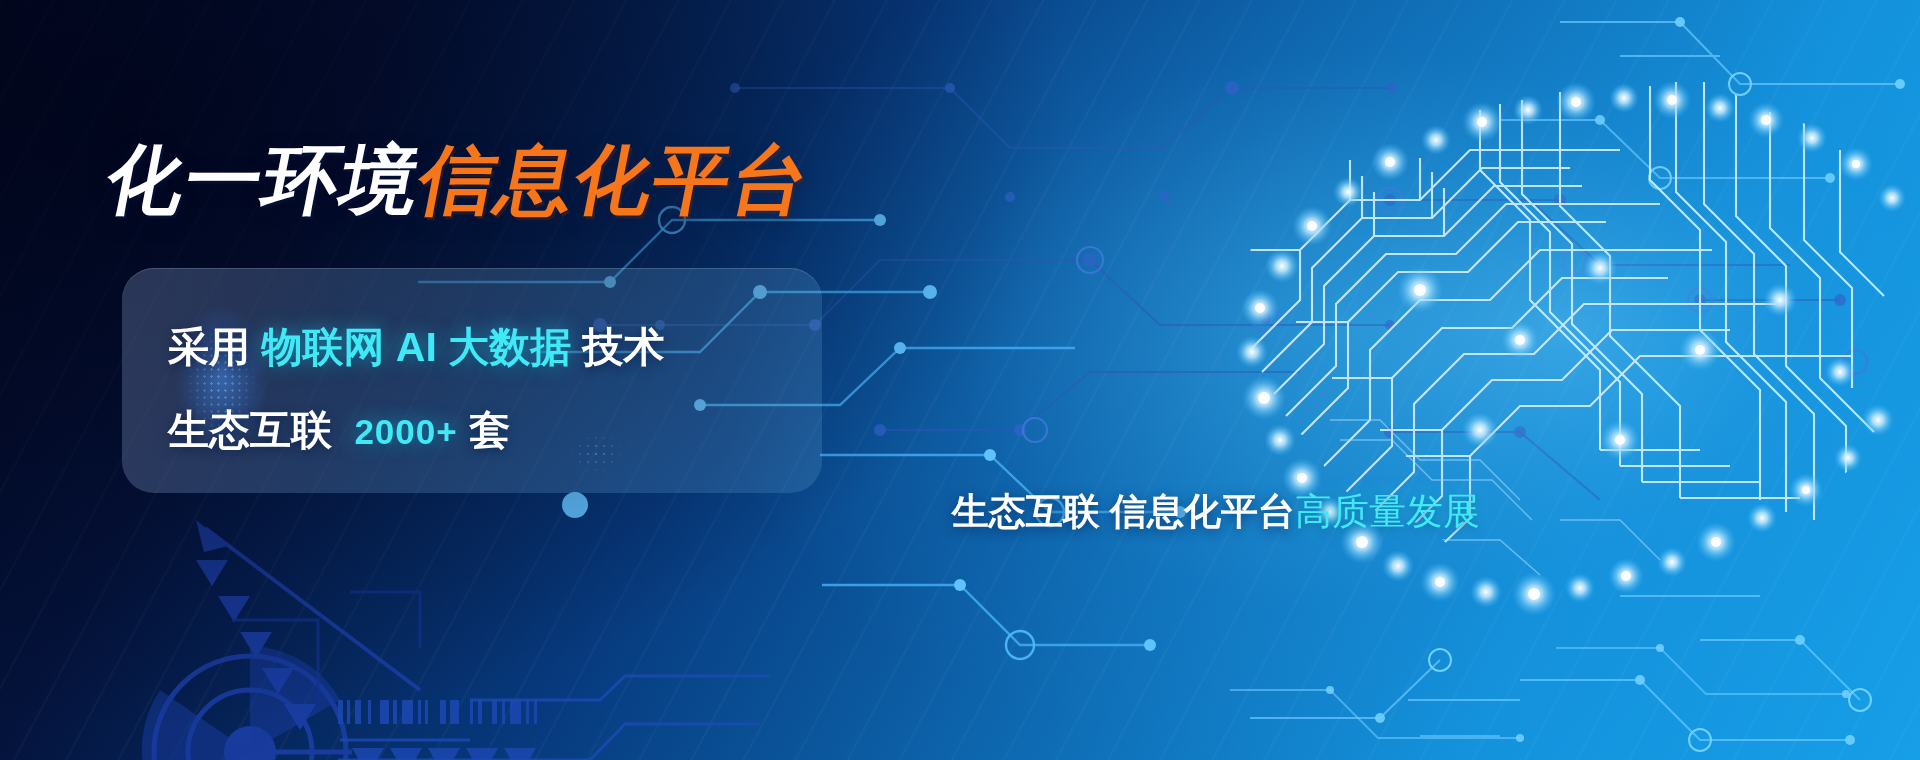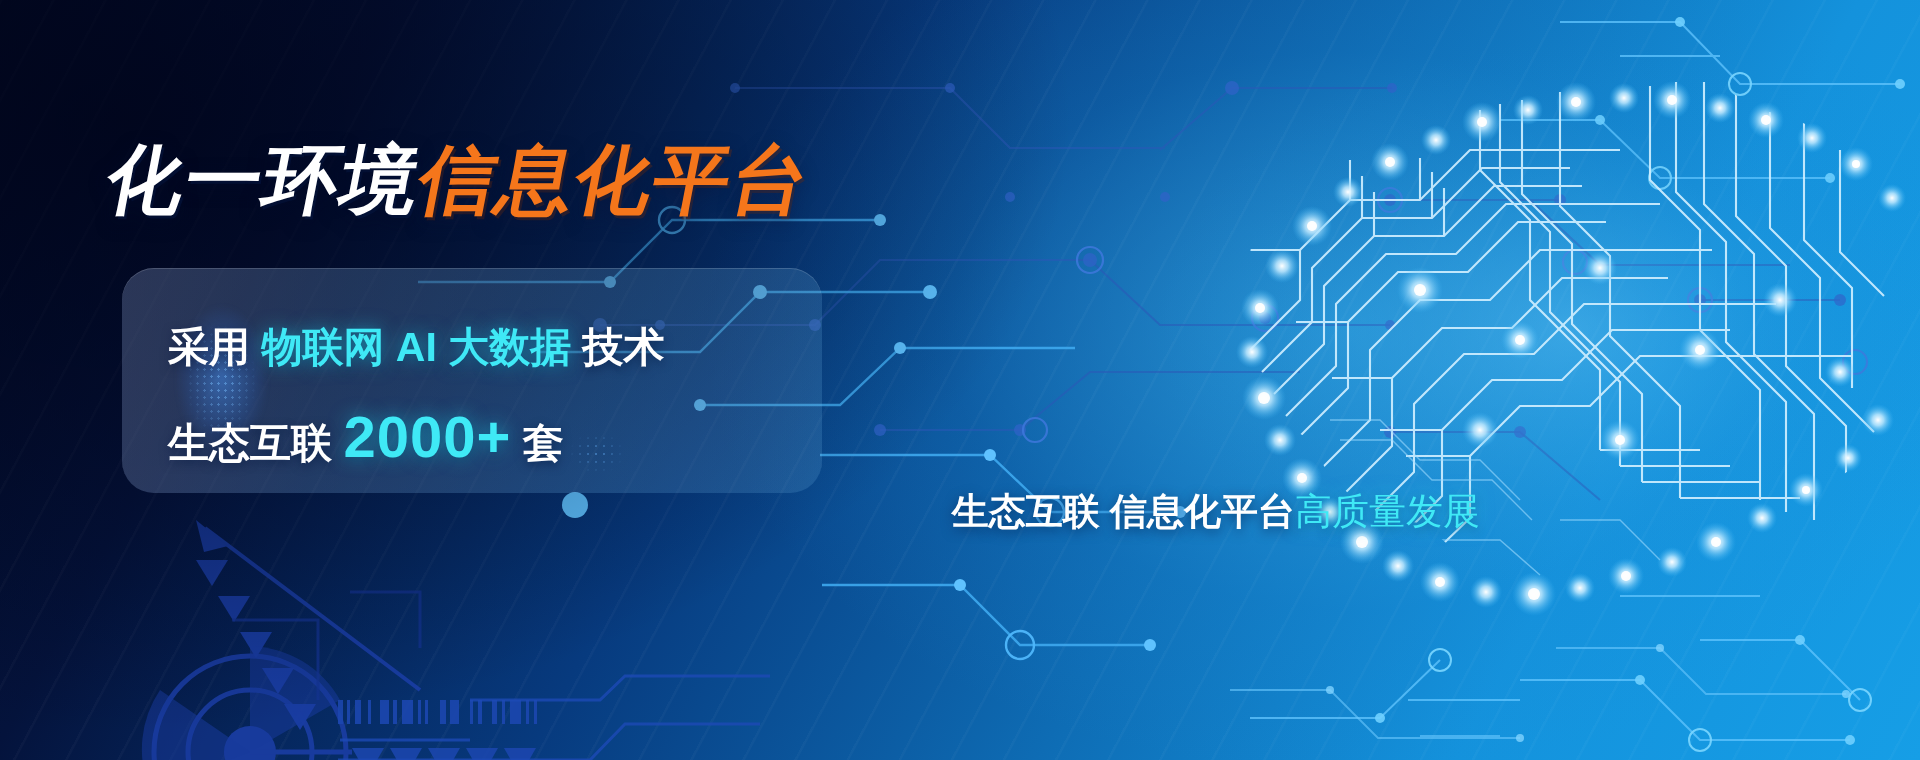--- a/index.html
+++ b/index.html
@@ -61,21 +61,21 @@
     background-image:radial-gradient(rgba(90,160,230,.50) 1px, transparent 1.4px);
     background-size:8px 8px;
     -webkit-mask-image:radial-gradient(ellipse 40px 30px at 50% 50%, #000 10%, transparent 70%);
             mask-image:radial-gradient(ellipse 40px 30px at 50% 50%, #000 10%, transparent 70%);
   }
   .pline{ position:absolute; left:46px; white-space:nowrap; color:#ffffff; font-weight:bold;
           text-shadow:0 3px 10px rgba(0,20,60,.55); }
   #pline1{ top:52px; font-size:41px; }
   #pline2{ top:135px; font-size:41px; }
   .cy{ color:#3fe9f6; text-shadow:0 0 18px rgba(40,220,245,.55), 0 3px 10px rgba(0,30,70,.45); }
-  .num{ font-size:58px; letter-spacing:1px; }
+  .num{ font-size:35px; letter-spacing:1px;margin-left:11px; }
   .sm{ font-weight:bold; }
 
   
   #tagline{
     position:absolute; left:920px; top:487px; width:560px; text-align:right;
     font-size:37px; font-weight:bold; color:#ffffff; white-space:nowrap;
     text-shadow:0 3px 12px rgba(0,25,70,.6);
   }
   #tagline .cy{ font-weight:normal; }
 </style>

